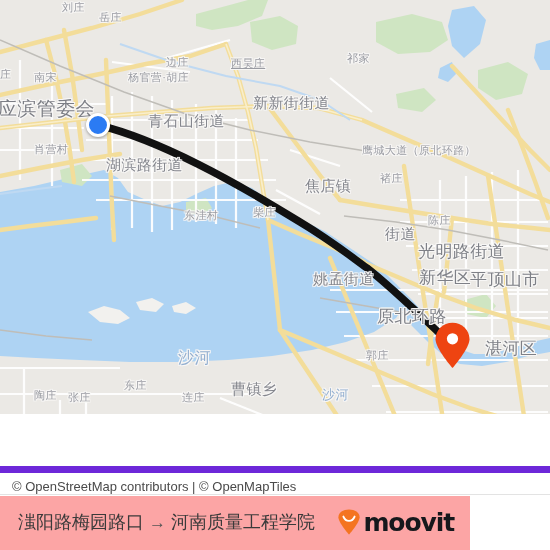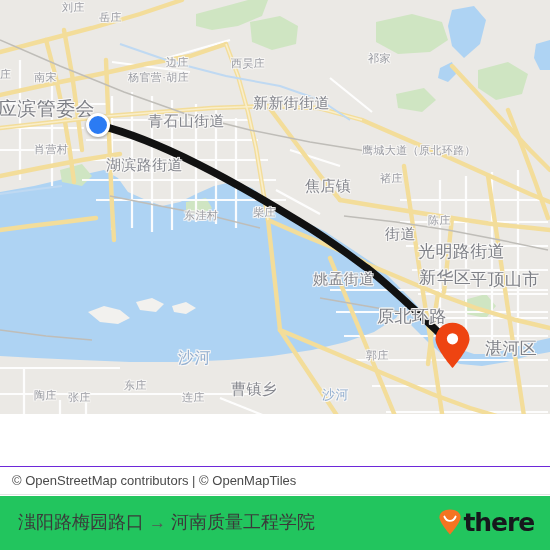--- a/index.html
+++ b/index.html
@@ -50,31 +50,31 @@
     background:#1177ce;color:#ffffff;border:0;border-radius:3px;
     font-family:"Liberation Sans","DejaVu Sans",sans-serif;
     font-size:21px;line-height:46px;text-align:center;
     padding:0;cursor:pointer;
     box-shadow:0 2px 5px rgba(0,0,0,.35);
   }
 
   
   #attribution-bar{
     position:absolute;left:0;top:466px;width:550px;height:29px;
-    background:#ffffff;border-top:1px solid #6d28d9;border-bottom:1px solid #e3e3e3;
+    background:#ffffff;border-top:7px solid #6d28d9;border-bottom:1px solid #e3e3e3;
     box-sizing:border-box;
   }
   #attribution-text{
     position:absolute;left:12px;top:6px;
     font-size:13px;color:#4a4a4a;white-space:nowrap;
   }
 
   
   #footer{
-    position:absolute;left:0;top:496px;width:550px;height:54px;background:#22c55e;
+    position:absolute;left:0;top:496px;width:470px;height:54px;background:#fca5a5;
   }
   #route-summary{
     position:absolute;left:18px;top:14px;
     font-size:18px;color:#3a3a3a;white-space:nowrap;
   }
   #route-summary .arrow{color:#555;padding:0 5px;font-size:17px;}
   #moovit-logo{
     position:absolute;right:16px;top:13px;height:26px;
     display:flex;align-items:center;
   }
@@ -226,22 +226,22 @@
                C395,290 425,320 452,345" fill="none" stroke="#111111" stroke-width="7.5" stroke-linecap="round" stroke-linejoin="round"></path>
     </svg>
 
     <div id="label-layer">
         <div class="lbl vil" style="left: 62px; top: 0px;">刘庄</div>
         <div class="lbl vil" style="left: 99px; top: 10px;">岳庄</div>
         <div class="lbl vil" style="left: 0px; top: 67px;">庄</div>
         <div class="lbl vil" style="left: 34px; top: 70px;">南宋</div>
         <div class="lbl vil" style="left: 128px; top: 70px;">杨官营·胡庄</div>
         <div class="lbl vil" style="left: 166px; top: 55px;">边庄</div>
-        <div class="lbl vil" style="left: 231px; top: 56px;">西昊庄</div>
-        <div class="lbl vil" style="left: 368px; top: 51px;">祁家</div>
+        <div class="lbl vil" style="left: 231px; top: 56px; text-decoration: underline;">西昊庄</div>
+        <div class="lbl vil" style="left: 347px; top: 51px;">祁家</div>
         <div class="lbl town" style="left: 253px; top: 94px;">新新街街道</div>
         <div class="lbl big" style="left: -2px; top: 96px;">应滨管委会</div>
         <div class="lbl town" style="left: 148px; top: 112px;">青石山街道</div>
         <div class="lbl vil" style="left: 34px; top: 142px;">肖营村</div>
         <div class="lbl town" style="left: 106px; top: 145px; margin-top: 11px;">湖滨路街道</div>
         <div class="lbl road" style="left: 362px; top: 143px;">鹰城大道（原北环路）</div>
         <div class="lbl vil" style="left: 380px; top: 171px;">褚庄</div>
         <div class="lbl town" style="left: 265px; top: 177px; margin-left: 40px;">焦店镇</div>
         <div class="lbl vil" style="left: 428px; top: 213px;">陈庄</div>
         <div class="lbl vil" style="left: 184px; top: 208px;">东洼村</div>
@@ -285,17 +285,17 @@
   <div id="footer">
     <div id="route-summary">
       <span>滍阳路梅园路口</span><span class="arrow">→</span><span>河南质量工程学院</span>
     </div>
     <div id="moovit-logo">
       <svg width="24" height="26" viewBox="0 0 24 26" style="margin-right:2px">
         <path d="M12,25.5 C12,25.5 22.6,13.6 22.6,8.2 C22.6,3.3 17.9,0.4 12,0.4
                  C6.1,0.4 1.4,3.3 1.4,8.2 C1.4,13.6 12,25.5 12,25.5 Z" fill="#f47421"></path>
         <path d="M6.4,7.6 C7.6,10.6 10.0,11.9 12.0,11.9 C14.0,11.9 16.4,10.6 17.6,7.6" stroke="#ffffff" stroke-width="1.9" fill="none" stroke-linecap="round"></path>
       </svg>
-      <span id="moovit-wordmark">there</span>
+      <span id="moovit-wordmark">moovit</span>
     </div>
   </div>
 
 </div>
 
 </body></html>

